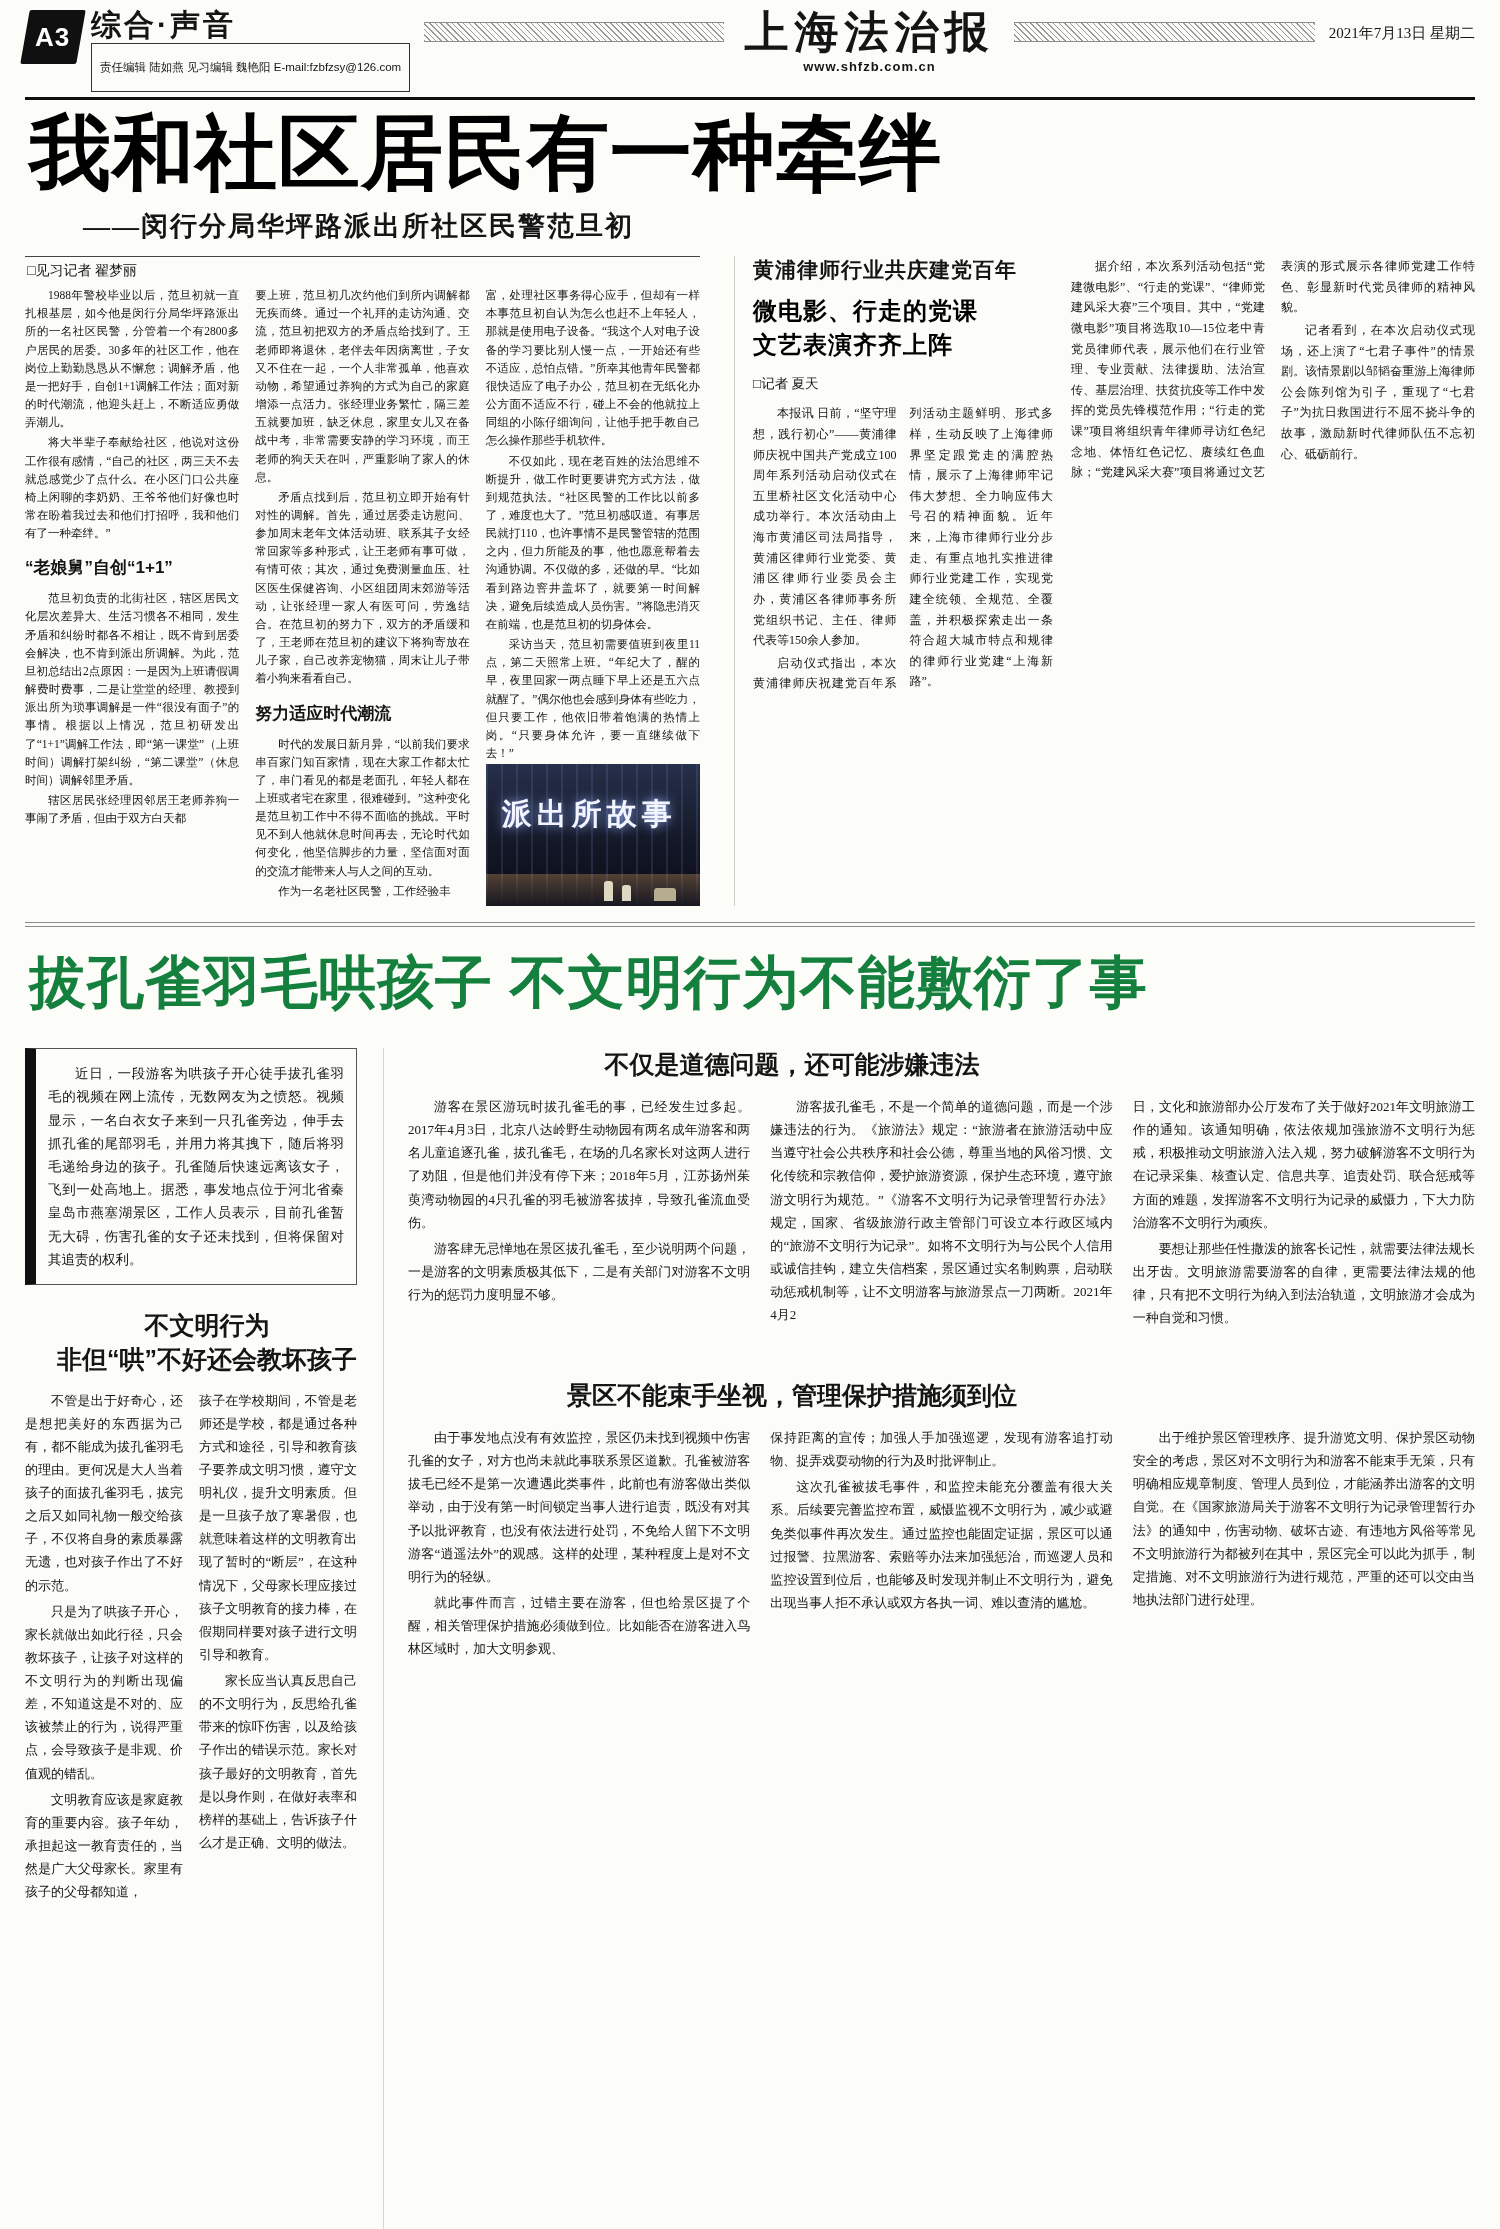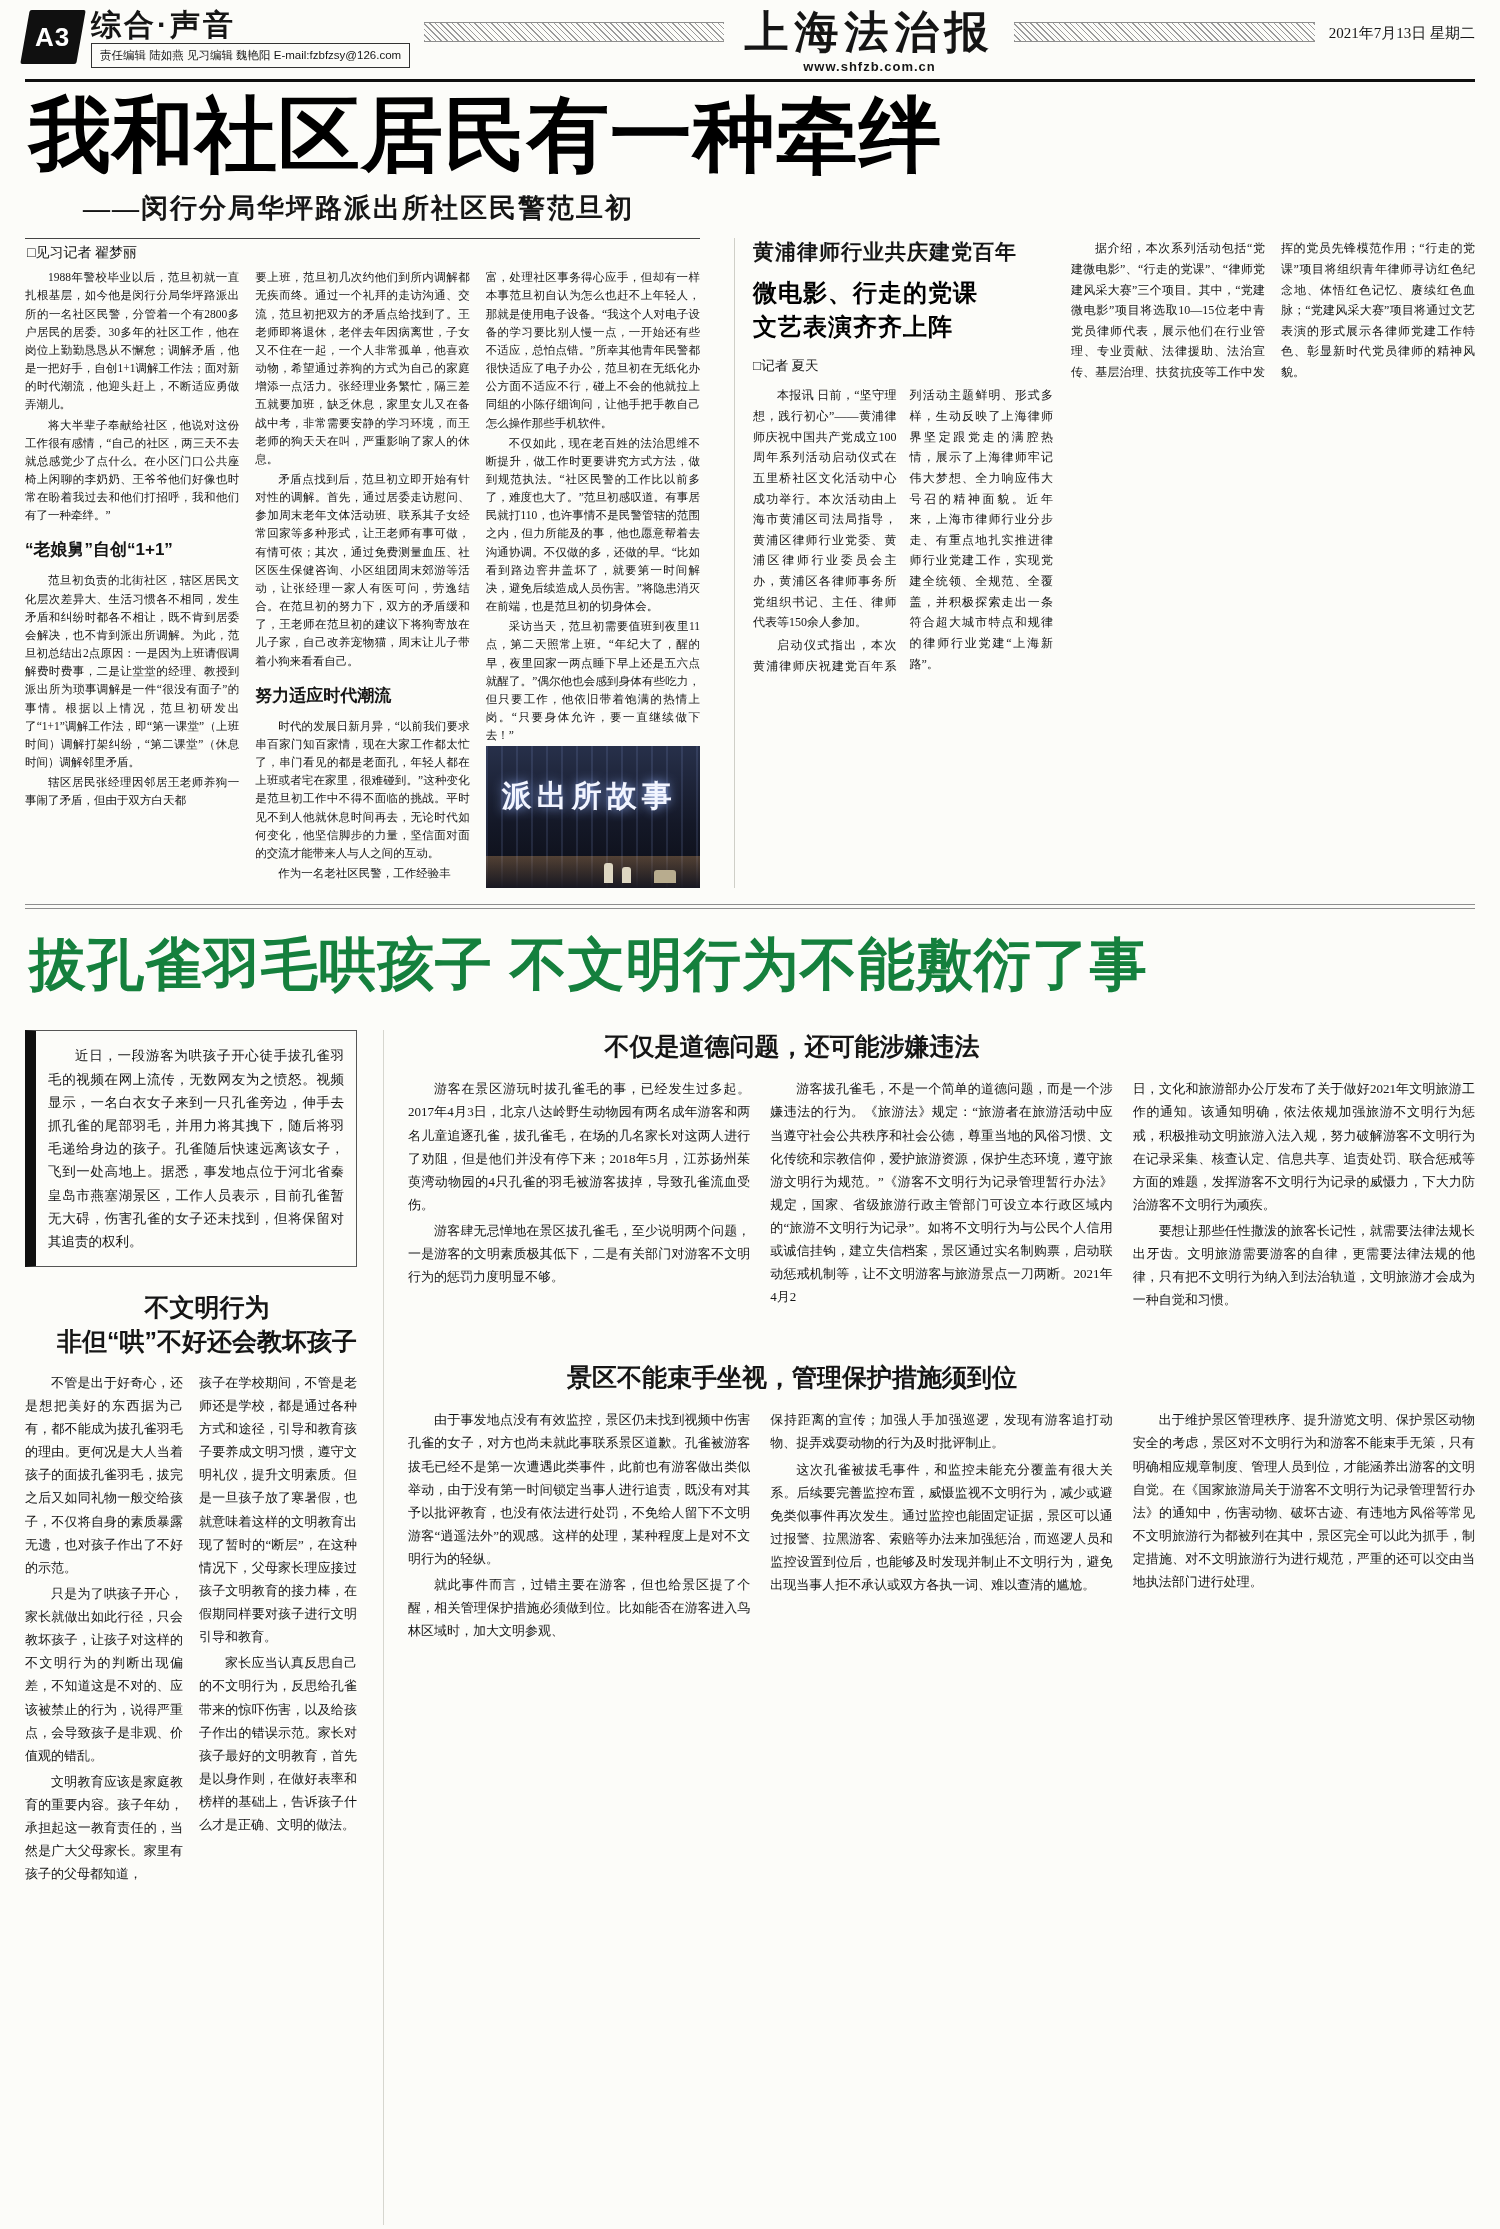--- a/index.html
+++ b/index.html
@@ -12,21 +12,21 @@
   .masthead { display:flex; align-items:flex-start; gap:14px; }
   .mh-leftgroup { display:flex; gap:10px; flex:0 0 auto; }
   .logo { width:56px; height:54px; background:#101010; transform:skewX(-10deg);
           display:flex; align-items:center; justify-content:center; border-radius:2px; }
   .logo span { color:#fff; font-family:"Liberation Sans",sans-serif; font-weight:bold;
                font-size:26px; transform:skewX(10deg); letter-spacing:1px; }
   .mh-leftstack { display:flex; flex-direction:column; gap:3px; }
   .section-name { font-family:"Liberation Sans",sans-serif; font-weight:bold; font-size:30px;
                   letter-spacing:3px; line-height:1; }
   .editor-box { border:1px solid #333; font-family:"Liberation Sans",sans-serif; font-size:11.5px;
-                padding:4px 8px; white-space:nowrap; }
+                padding:16px 8px; white-space:nowrap; }
   .hatch { flex:1 1 auto; height:20px; margin-top:12px;
            background:repeating-linear-gradient(45deg,#9a9a9a 0 1px,transparent 1px 4px);
            border-top:1px solid #8d8d8d; border-bottom:1px solid #8d8d8d; }
   .mh-center { flex:0 0 auto; text-align:center; padding:0 6px; }
   .paper-name { font-size:44px; font-weight:bold; letter-spacing:6px; line-height:1.05; }
   .website { font-family:"Liberation Sans",sans-serif; font-weight:bold; font-size:13px;
              letter-spacing:1px; margin-top:3px; }
   .mh-date { flex:0 0 auto; font-size:15px; margin-top:14px; white-space:nowrap; }
   .top-rule { height:3px; background:#101010; margin-top:5px; }
 
@@ -162,20 +162,21 @@
           <div class="ra-kicker">黄浦律师行业共庆建党百年</div>
           <h2 class="ra-headline"><span>微电影、行走的党课</span><br><span>文艺表演齐齐上阵</span></h2>
           <div class="ra-byline">□记者 夏天</div>
           <div class="ra-cols-left">
             <p class="ra-p">本报讯 日前，“坚守理想，践行初心”——黄浦律师庆祝中国共产党成立100周年系列活动启动仪式在五里桥社区文化活动中心成功举行。本次活动由上海市黄浦区司法局指导，黄浦区律师行业党委、黄浦区律师行业委员会主办，黄浦区各律师事务所党组织书记、主任、律师代表等150余人参加。</p>
             <p class="ra-p">启动仪式指出，本次黄浦律师庆祝建党百年系列活动主题鲜明、形式多样，生动反映了上海律师界坚定跟党走的满腔热情，展示了上海律师牢记伟大梦想、全力响应伟大号召的精神面貌。近年来，上海市律师行业分步走、有重点地扎实推进律师行业党建工作，实现党建全统领、全规范、全覆盖，并积极探索走出一条符合超大城市特点和规律的律师行业党建“上海新路”。</p>
           </div>
         </div>
         <div class="ra-right">
           <p class="ra-p">据介绍，本次系列活动包括“党建微电影”、“行走的党课”、“律师党建风采大赛”三个项目。其中，“党建微电影”项目将选取10—15位老中青党员律师代表，展示他们在行业管理、专业贡献、法律援助、法治宣传、基层治理、扶贫抗疫等工作中发挥的党员先锋模范作用；“行走的党课”项目将组织青年律师寻访红色纪念地、体悟红色记忆、赓续红色血脉；“党建风采大赛”项目将通过文艺表演的形式展示各律师党建工作特色、彰显新时代党员律师的精神风貌。</p>
+          <p class="ra-p">记者看到，在本次启动仪式现场，还上演了“七君子事件”的情景剧。该情景剧以邹韬奋重游上海律师公会陈列馆为引子，重现了“七君子”为抗日救国进行不屈不挠斗争的故事，激励新时代律师队伍不忘初心、砥砺前行。</p>
         </div>
       </aside>
     </div>
   </section>
 
   <div class="section-divider"></div>
 
   <section>
     <h1 class="bottom-headline">拔孔雀羽毛哄孩子 不文明行为不能敷衍了事</h1>
 

